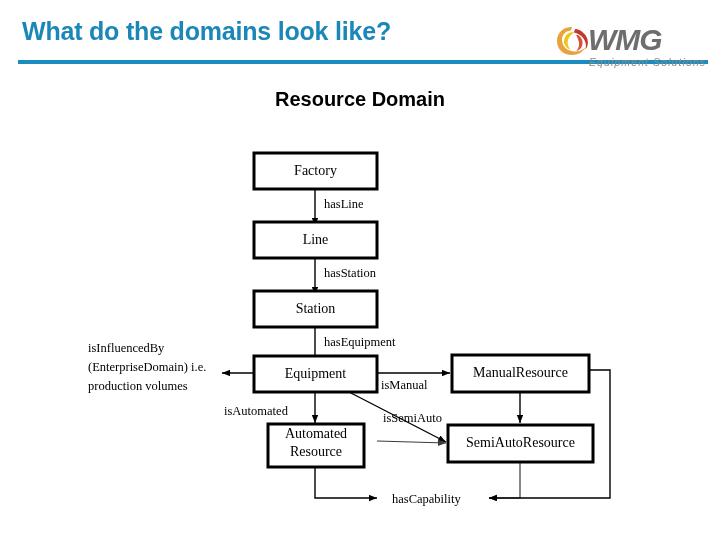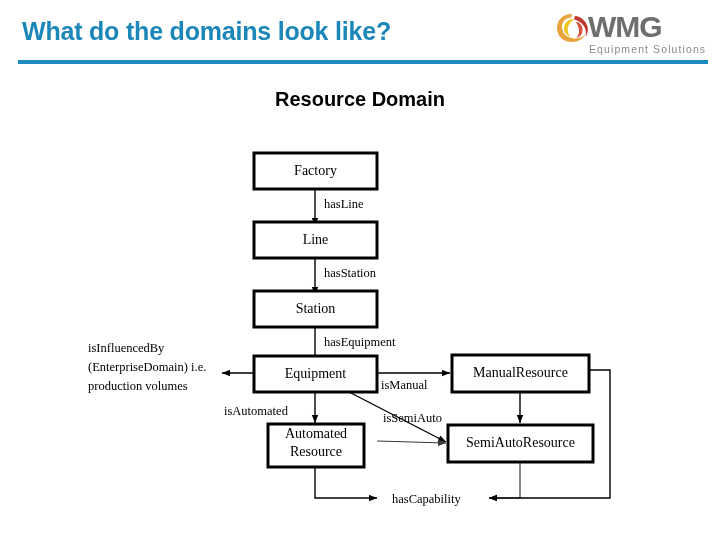--- a/index.html
+++ b/index.html
@@ -46,23 +46,24 @@
     top: 60px;
     width: 690px;
     height: 4px;
     background: #1a8cbf;
   }
 
   
   #logo {
     position: absolute;
     left: 556px;
-    top: 11px;
+    top: 24px;
     width: 152px;
     height: 48px;
+    font-style: italic;
   }
   #logo-mark {
     position: absolute;
     left: 0px;
     top: 2px;
     width: 34px;
     height: 30px;
   }
   #logo-word {
     position: absolute;

